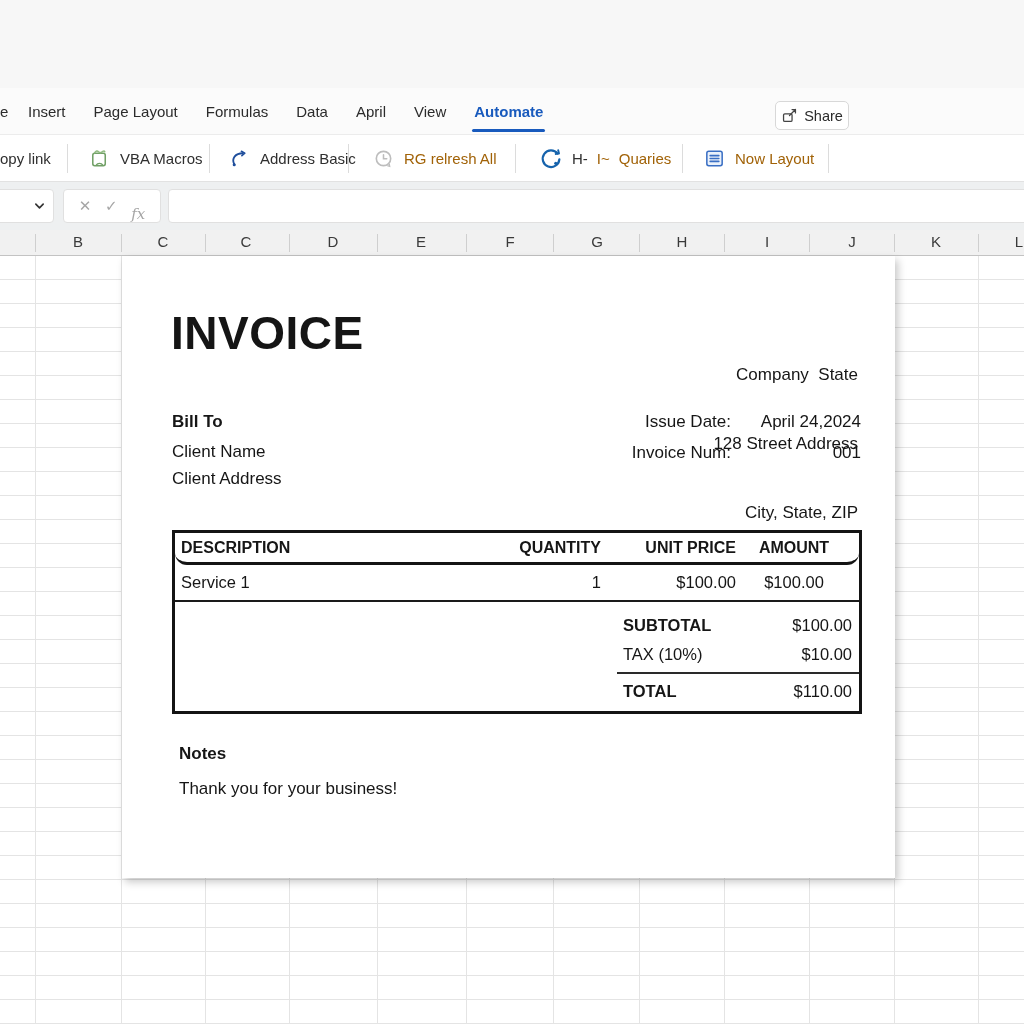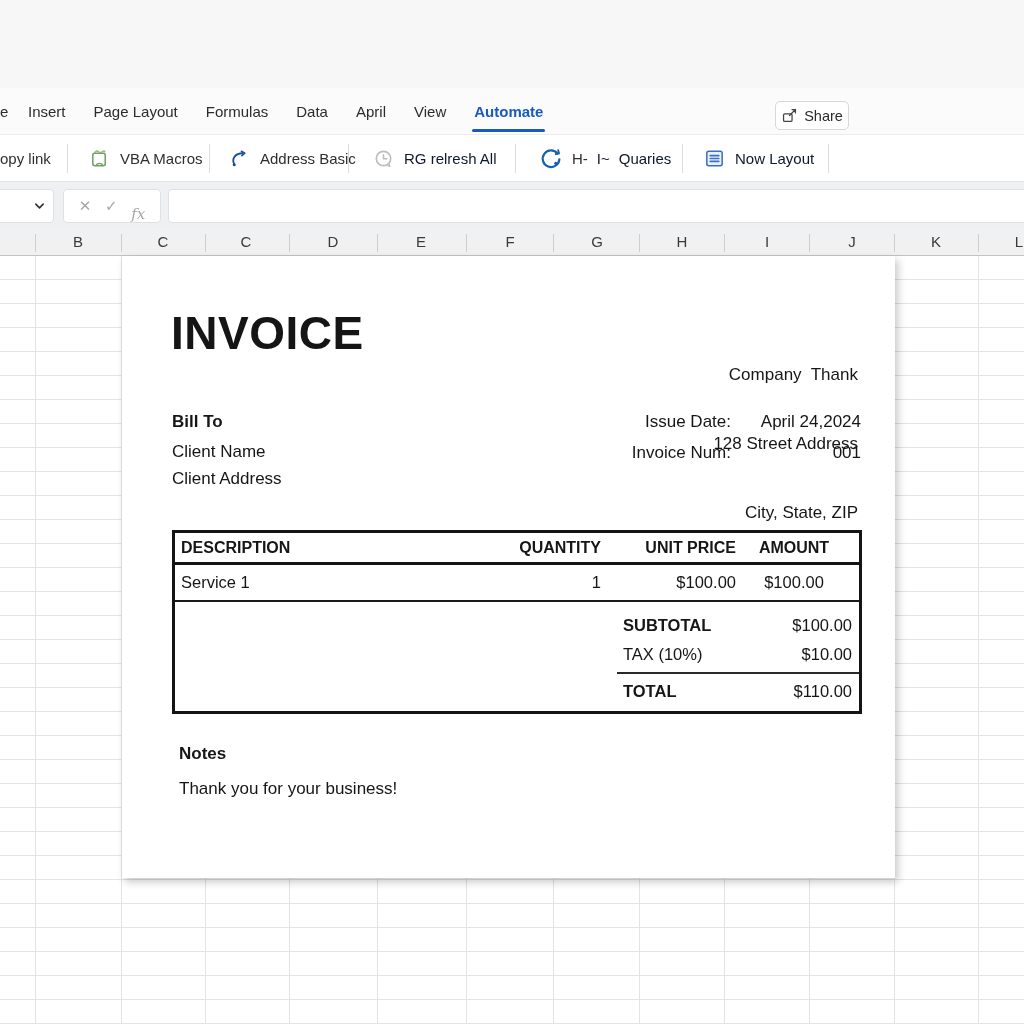--- a/index.html
+++ b/index.html
@@ -14,21 +14,21 @@
   .tab.active { color:#185abd; font-weight:600; }
   .tab.active::after { content:""; position:absolute; left:12px; right:12px; bottom:3px; height:3px; background:#185abd; border-radius:2px; }
   .share-btn { position:absolute; left:775px; top:13px; width:74px; height:29px; background:#fff; border:1px solid #d8d8d8; border-radius:5px; display:flex; align-items:center; justify-content:center; gap:6px; font-size:14.5px; color:#2b2b2b; }
   .winicon { position:absolute; top:102px; width:26px; height:26px; }
   .dash { position:absolute; left:1008px; top:114px; width:16px; height:2px; background:#6f6f6f; }
 
   
   .toolrow { position:absolute; left:0; top:135px; width:1024px; height:47px; background:#ffffff; border-bottom:1px solid #e2e2e2; }
   .toolrow .sep { position:absolute; top:9px; width:1px; height:29px; background:#dcdcdc; }
   .titem { position:absolute; top:0; height:46px; display:flex; align-items:center; gap:9px; font-size:15px; color:#2f2f2f; white-space:nowrap; }
-  .muted { color:#0f172a; }
+  .muted { color:#a16207; }
 
   
   .fbar { position:absolute; left:0; top:182px; width:1024px; height:48px; background:#eef0f1; }
   .namebox { position:absolute; left:-18px; top:7px; width:72px; height:34px; background:#fff; border:1px solid #e0e0e0; border-radius:4px; display:flex; align-items:center; justify-content:flex-end; padding-right:8px; }
   .fbtns { position:absolute; left:63px; top:7px; width:98px; height:34px; background:#fff; border:1px solid #e0e0e0; border-radius:4px; display:flex; align-items:center; justify-content:space-around; padding:0 8px; }
   .fbtns span { font-size:15px; color:#a6a6a6; }
   .fx { font-family:"DejaVu Serif",serif; font-style:italic; font-size:16px; color:#8a8a8a;margin-top:16px; }
   .finput { position:absolute; left:168px; top:7px; width:866px; height:34px; background:#fff; border:1px solid #e0e0e0; border-radius:4px; font-size:14px; padding:0 8px; color:#222; }
 
   
@@ -47,21 +47,21 @@
   .company { position:absolute; right:37px; top:61px; text-align:right; font-size:17px; line-height:23px; white-space:pre; }
   .billline { position:absolute; left:50px; font-size:17px; }
   .bold { font-weight:bold; }
   .meta { position:absolute; left:350px; width:389px; }
   .meta .mrow { display:flex; position:absolute; width:100%; font-size:17px; }
   .meta .mlabel { flex:1; text-align:right; }
   .meta .mvalue { width:130px; text-align:right; }
 
   .invtable { position:absolute; left:50px; top:274px; width:690px; height:184px; border:3px solid #141414; }
   .trow { display:flex; align-items:center; }
-  .thead { height:32px; border-bottom:3px solid #141414; font-weight:bold; font-size:16px; }
+  .thead { height:32px; border-bottom:3px solid #141414; font-weight:bold; font-size:16px;border-radius:12px; }
   .tdata { height:37px; border-bottom:2px solid #1a1a1a; font-size:16.5px; }
   .c-desc { flex:1; padding-left:6px; }
   .c-qty { width:110px; text-align:right; }
   .c-unit { width:135px; text-align:right; }
   .c-amt { width:123px; text-align:center; padding-right:7px; }
   .totals { position:relative; padding-top:9px; }
   .totrow { display:flex; align-items:center; height:29px; font-size:16.5px; }
   .totrow .tlabel { margin-left:448px; flex:1; text-align:left; }
   .totrow .tvalue { width:140px; text-align:right; padding-right:7px; }
   .totdiv { margin-left:442px; border-top:2px solid #2a2a2a; height:0; margin-top:3px; margin-bottom:3px; }
@@ -236,21 +236,21 @@
   <div class="vline" style="left:724px;"></div>
   <div class="vline" style="left:809px;"></div>
   <div class="vline" style="left:894px;"></div>
   <div class="vline" style="left:978px;"></div>
 </div>
 
 <div class="sheet">
   <div class="inv-title">INVOICE</div>
 
   <div class="company">
-    <div>Company  Thank</div>
+    <div>Company  State</div>
     <div>128 Street Address</div>
     <div>City, State, ZIP</div>
   </div>
 
   <div class="billline bold" style="top:156px;">Bill To</div>
   <div class="billline" style="top:186px;">Client Name</div>
   <div class="billline" style="top:213px;">Client Address</div>
 
   <div class="meta">
     <div class="mrow" style="top:156px;">

